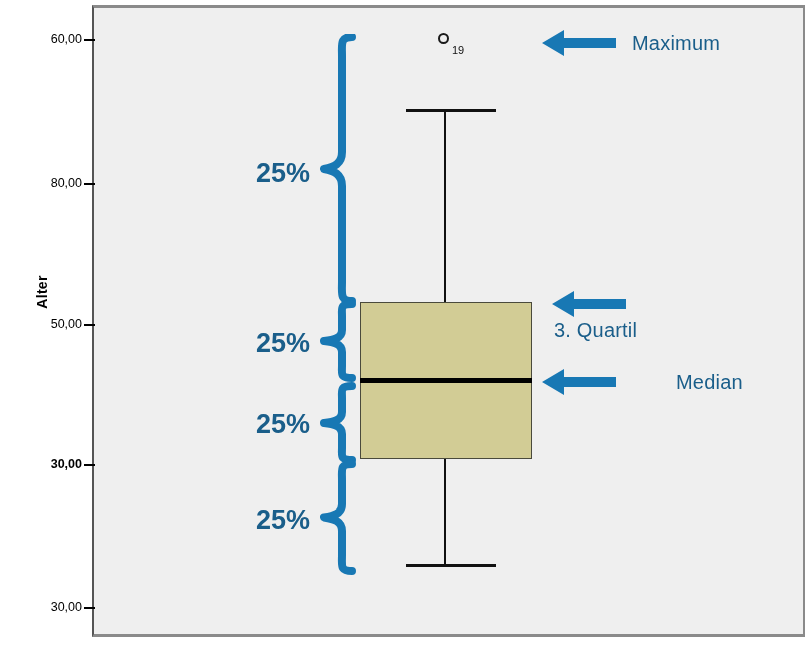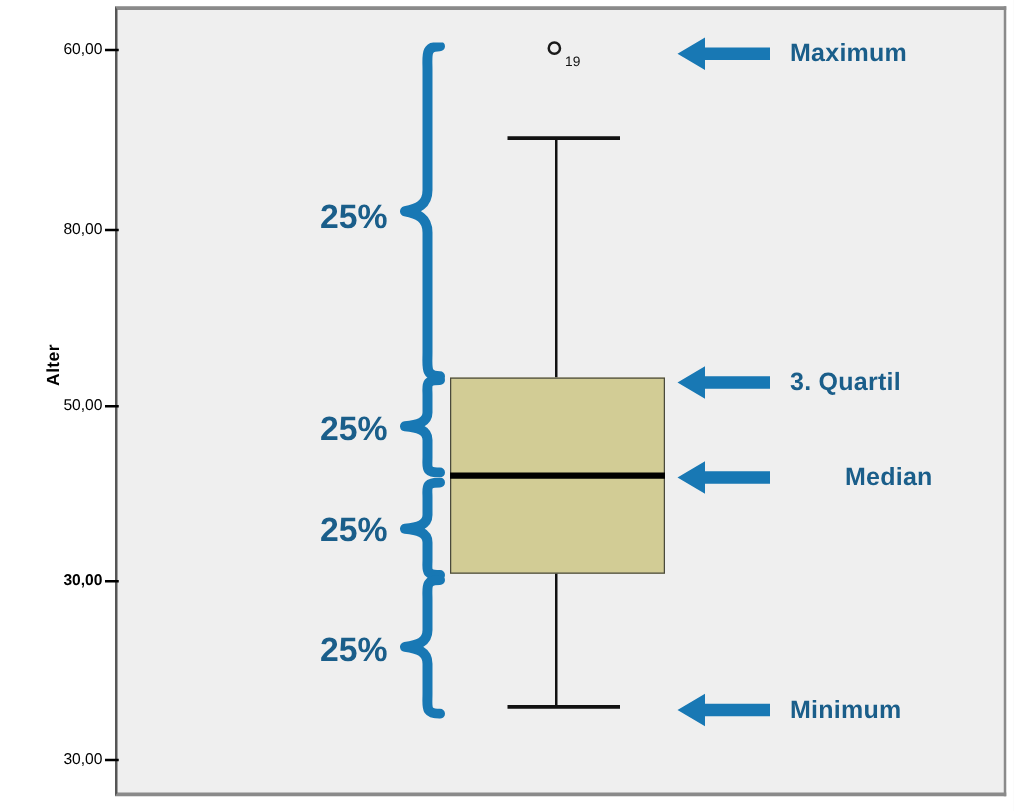--- a/index.html
+++ b/index.html
@@ -95,21 +95,21 @@
     align-items:center;
     height:34px;
   }
   .anno-arrow{
     width:78px;height:30px;
     flex:0 0 auto;
   }
   .anno-text{
     margin-left:14px;
     font-size:20px;
-    font-weight:bold;
+    font-weight:normal;
     color:#1a5e8a;
     white-space:nowrap;
     letter-spacing:.2px;
   }
 
   
   .brace{
     position:absolute;
   }
   .brace-label{
@@ -186,35 +186,29 @@
   </div>
   <div class="brace-label" style="left:200px; top:505px; width:110px;">25%</div>
 
   <div class="anno" style="left:540px; top:26px;">
     <svg class="anno-arrow" viewBox="0 0 78 30" xmlns="http://www.w3.org/2000/svg">
       <path d="M2 15 L24 2 L24 10 L76 10 L76 20 L24 20 L24 28 Z" fill="#1878b4"></path>
     </svg>
     <span class="anno-text">Maximum</span>
   </div>
 
-  <div class="anno" style="left:540px; top:289px;">
+  <div class="anno" style="left:540px; top:289px;flex-direction:column;">
     <svg class="anno-arrow" viewBox="0 0 78 30" xmlns="http://www.w3.org/2000/svg">
       <path d="M2 15 L24 2 L24 10 L76 10 L76 20 L24 20 L24 28 Z" fill="#1878b4"></path>
     </svg>
     <span class="anno-text">3. Quartil</span>
   </div>
 
   <div class="anno" style="left:540px; top:365px;gap:44px;">
     <svg class="anno-arrow" viewBox="0 0 78 30" xmlns="http://www.w3.org/2000/svg">
       <path d="M2 15 L24 2 L24 10 L76 10 L76 20 L24 20 L24 28 Z" fill="#1878b4"></path>
     </svg>
     <span class="anno-text">Median</span>
   </div>
 
 
-  <div class="anno" style="left:540px; top:551px;">
-    <svg class="anno-arrow" viewBox="0 0 78 30" xmlns="http://www.w3.org/2000/svg">
-      <path d="M2 15 L24 2 L24 10 L76 10 L76 20 L24 20 L24 28 Z" fill="#1878b4"></path>
-    </svg>
-    <span class="anno-text">Minimum</span>
-  </div>
 
 </div>
 
 </body></html>

